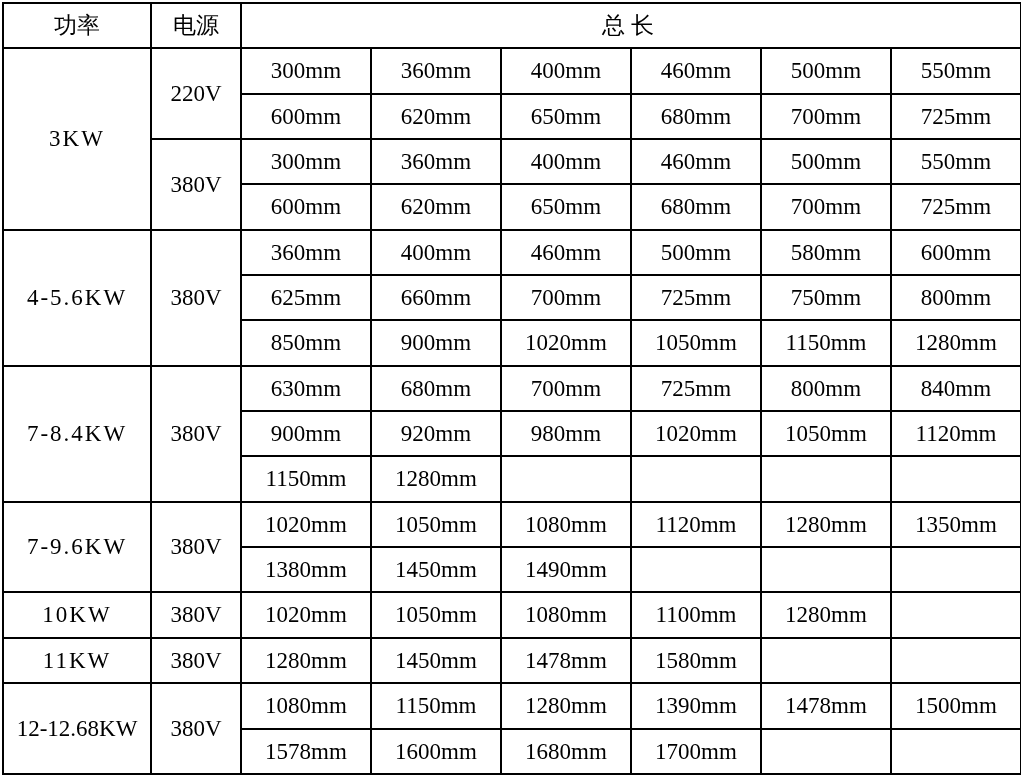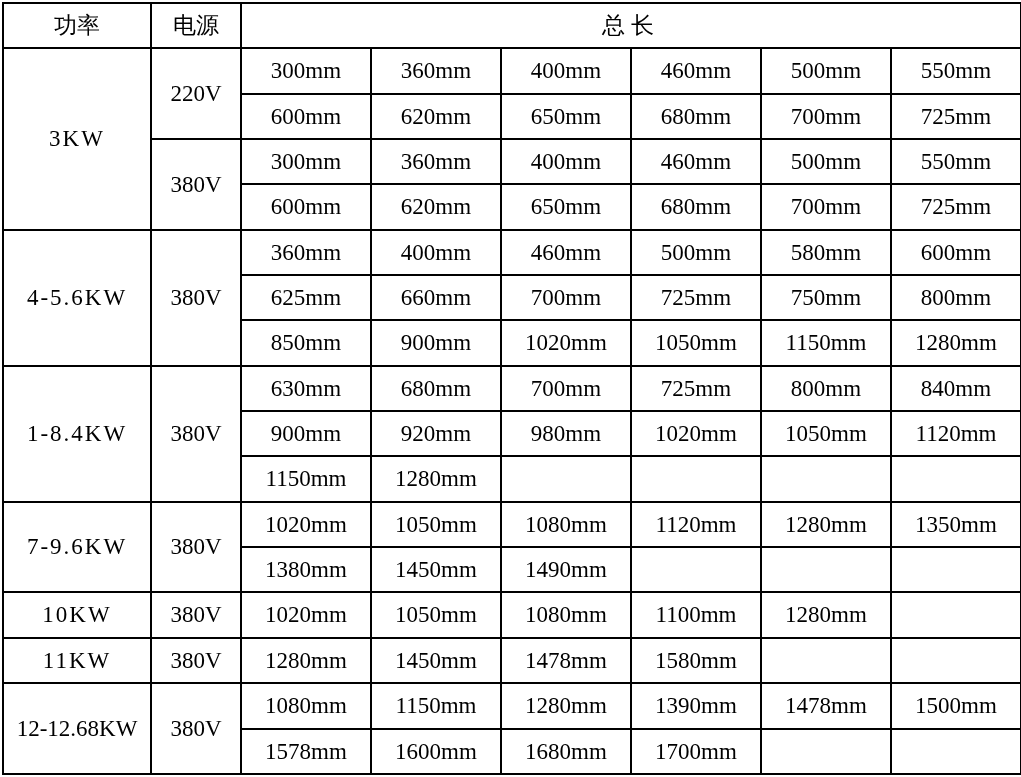--- a/index.html
+++ b/index.html
@@ -137,21 +137,21 @@
       </tr>
       <tr>
         <td class="len">850mm</td>
         <td class="len">900mm</td>
         <td class="len">1020mm</td>
         <td class="len">1050mm</td>
         <td class="len">1150mm</td>
         <td class="len">1280mm</td>
       </tr>
       <tr>
-        <td class="power" rowspan="3">1-8.4KW</td>
+        <td class="power" rowspan="3">7-8.4KW</td>
         <td class="volt" rowspan="3">380V</td>
         <td class="len">630mm</td>
         <td class="len">680mm</td>
         <td class="len">700mm</td>
         <td class="len">725mm</td>
         <td class="len">800mm</td>
         <td class="len">840mm</td>
       </tr>
       <tr>
         <td class="len">900mm</td>

